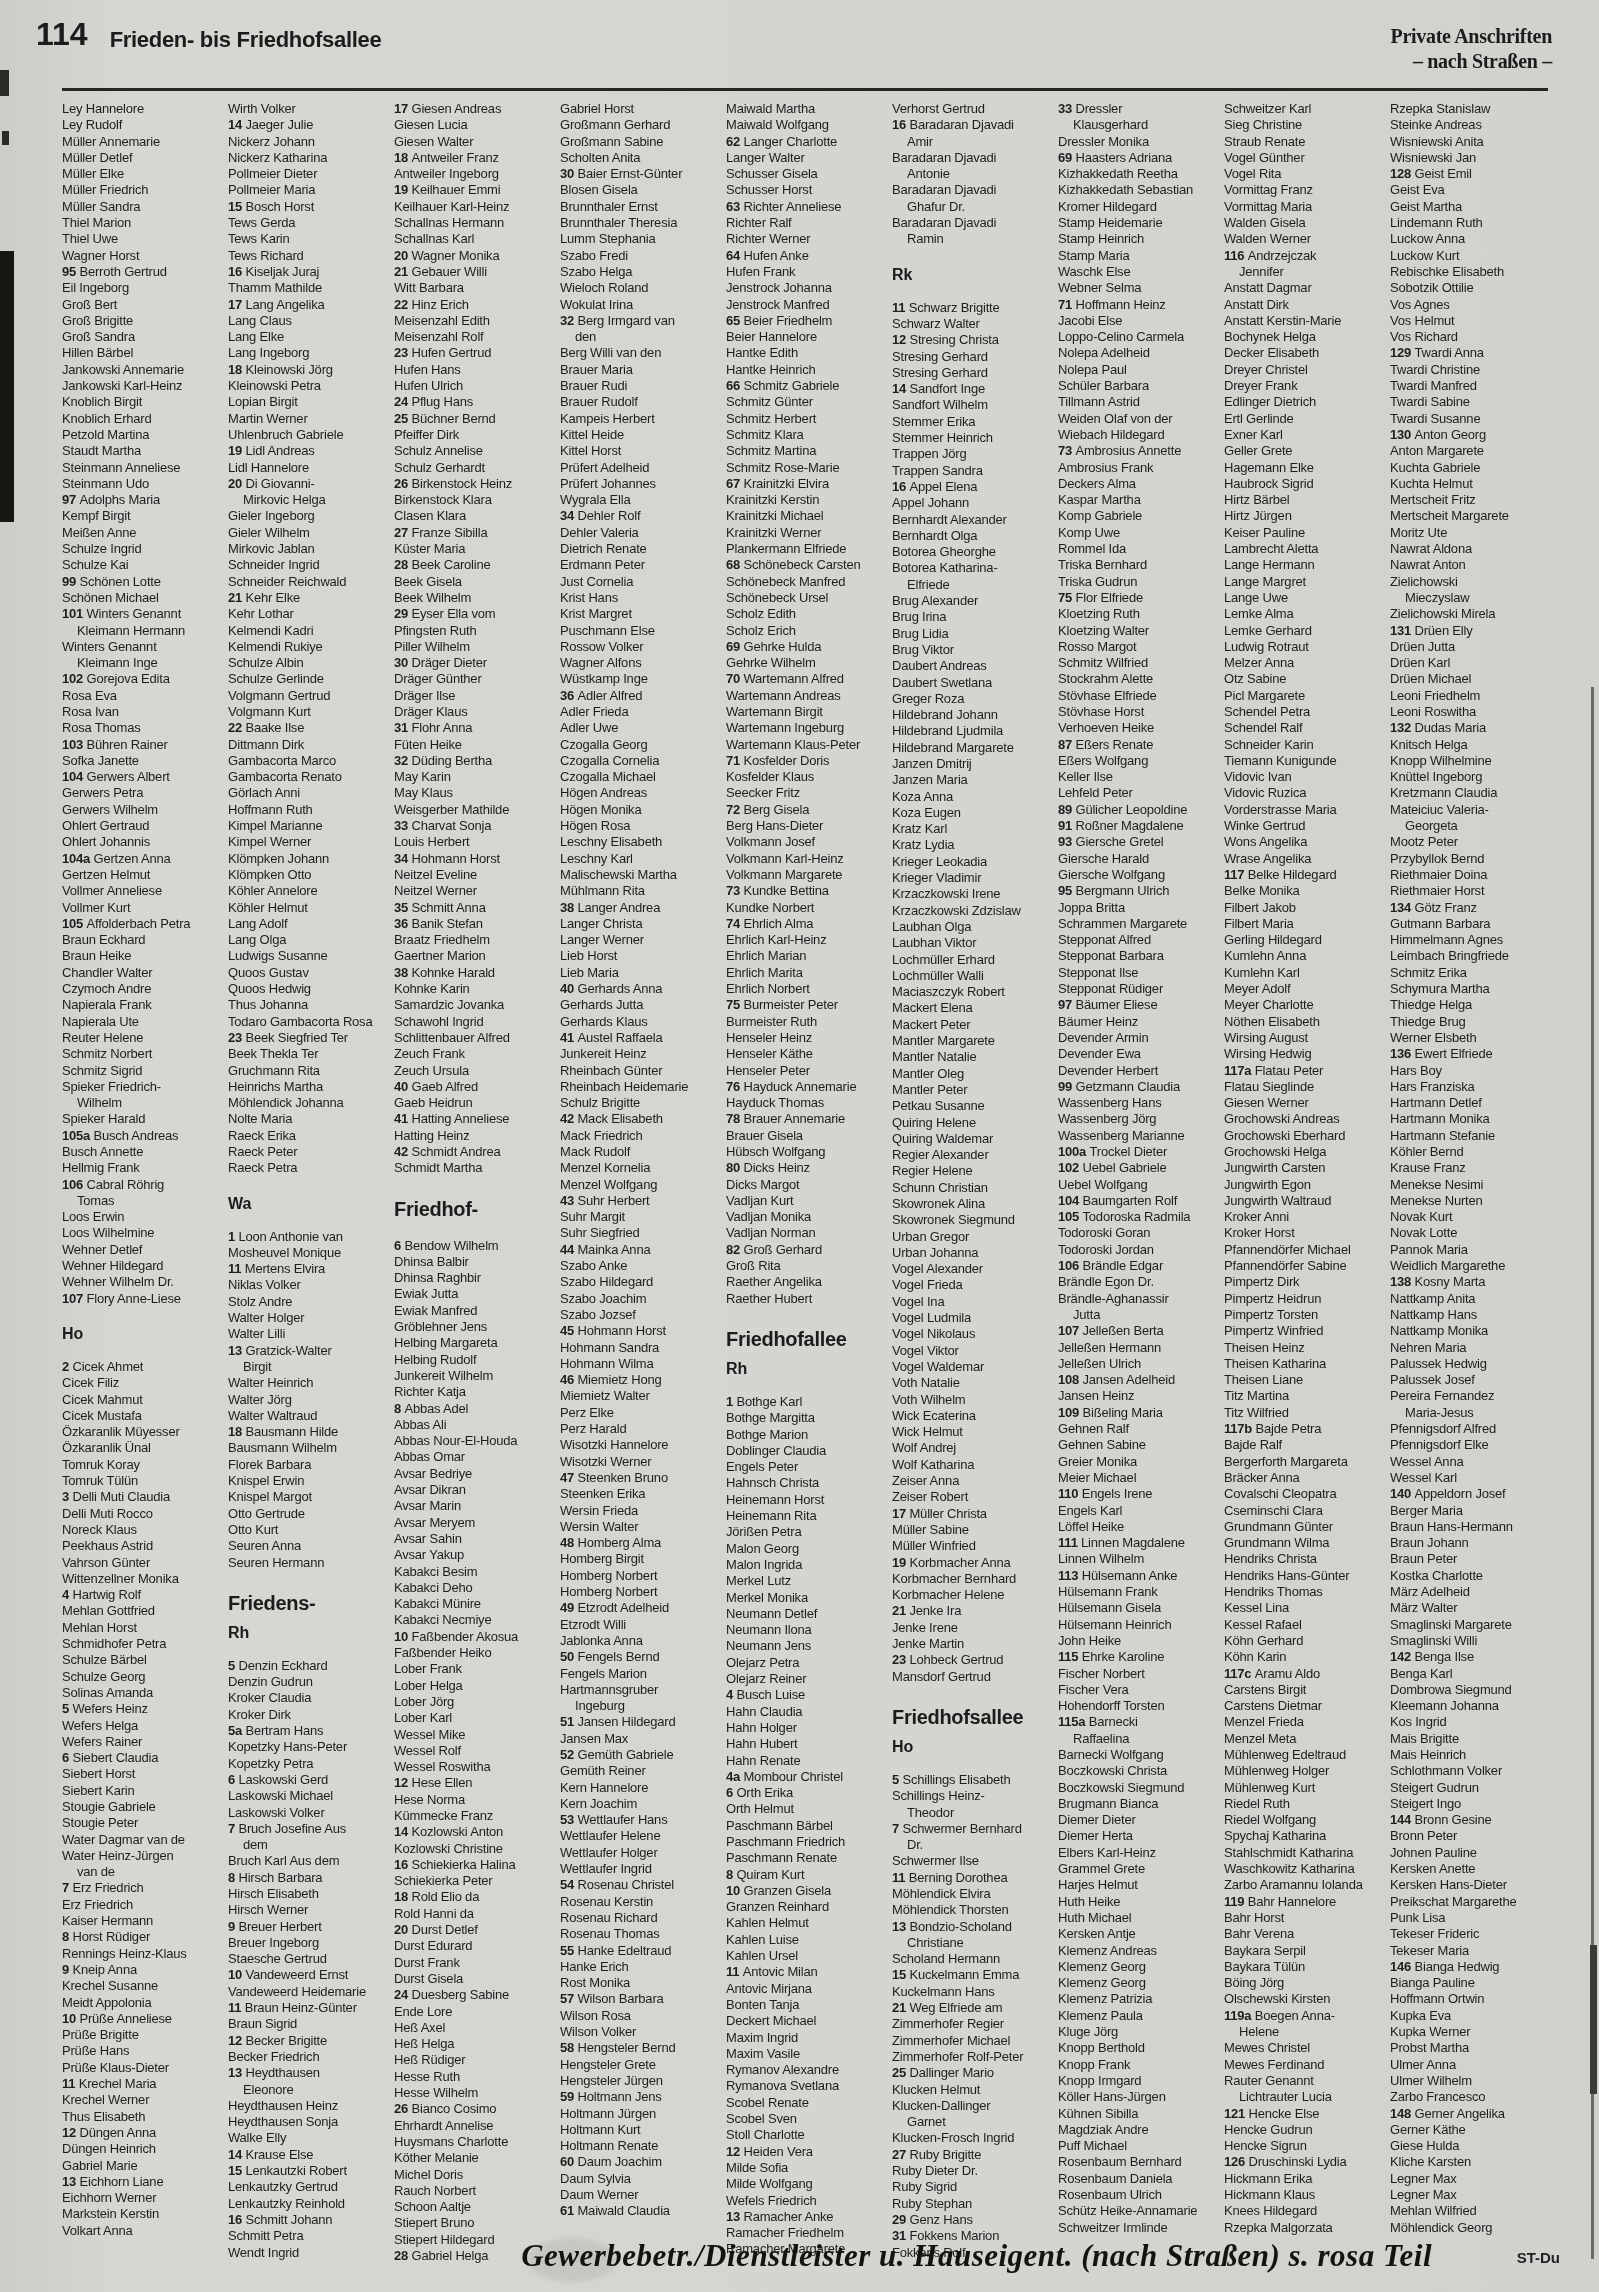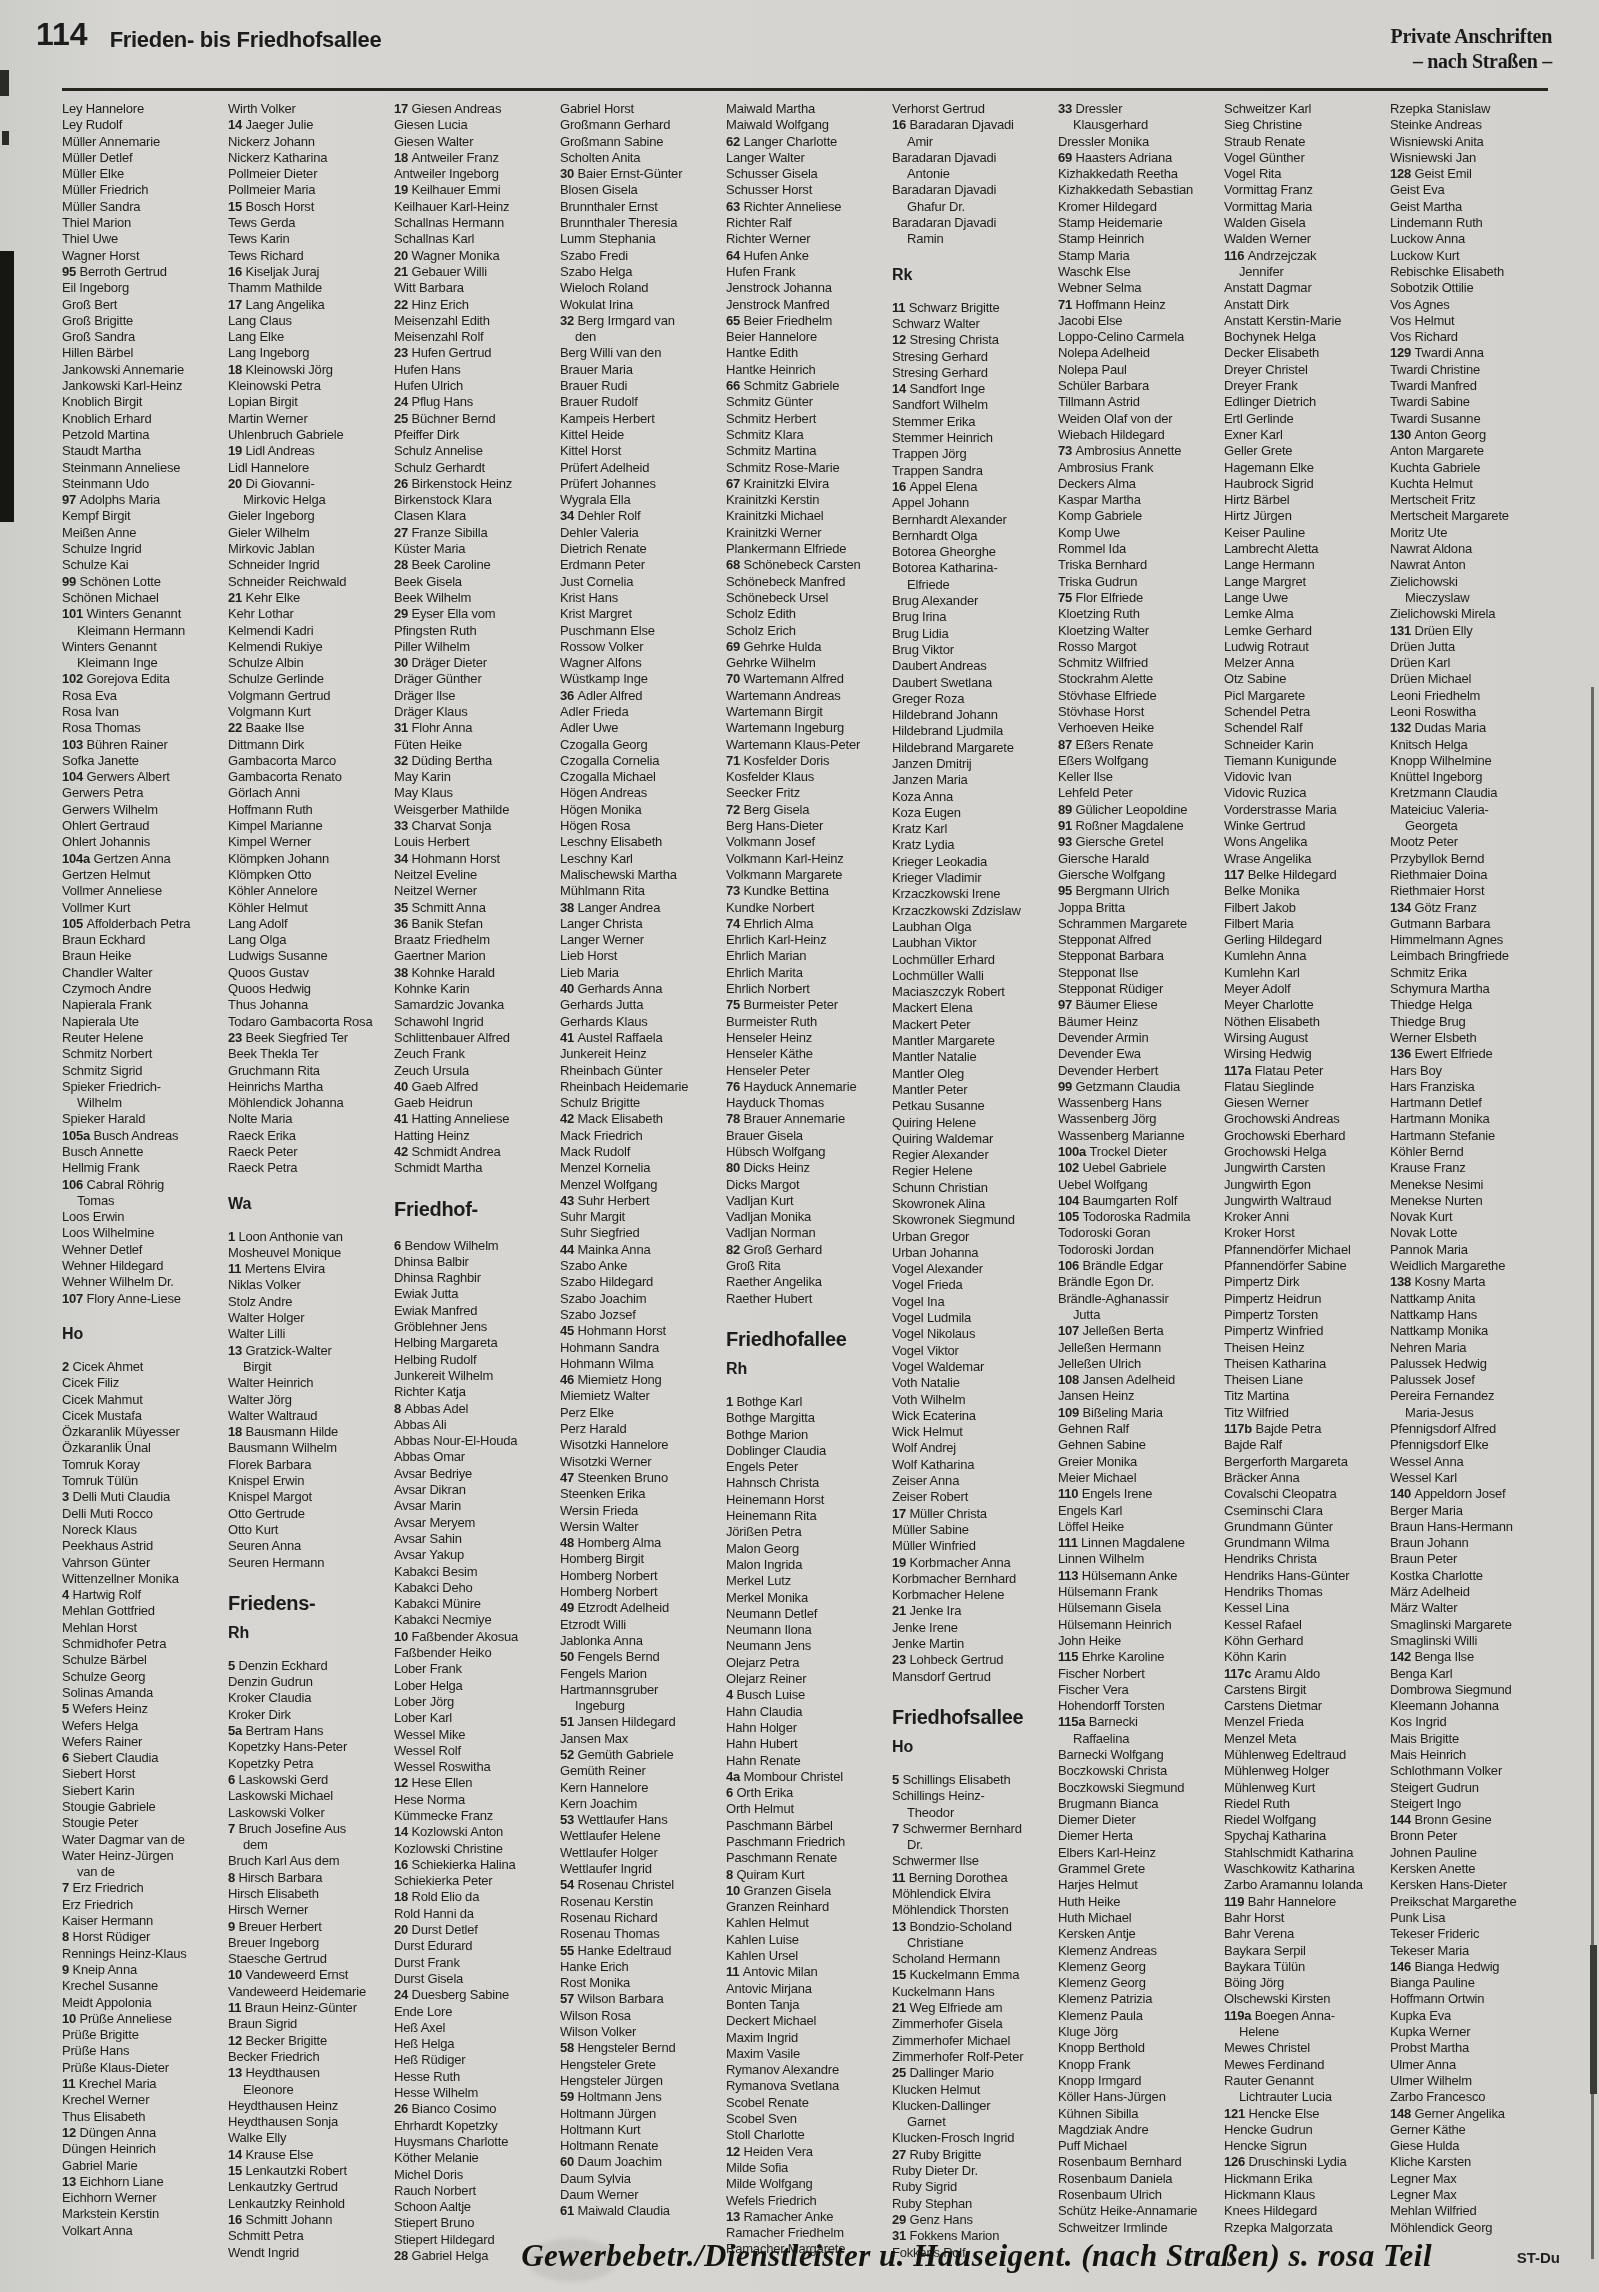--- a/index.html
+++ b/index.html
@@ -442,21 +442,21 @@
         <div class="line">Durst Frank</div>
         <div class="line">Durst Gisela</div>
         <div class="line"><b>24 </b>Duesberg Sabine</div>
         <div class="line">Ende Lore</div>
         <div class="line">Heß Axel</div>
         <div class="line">Heß Helga</div>
         <div class="line">Heß Rüdiger</div>
         <div class="line">Hesse Ruth</div>
         <div class="line">Hesse Wilhelm</div>
         <div class="line"><b>26 </b>Bianco Cosimo</div>
-        <div class="line">Ehrhardt Kopetzky</div>
+        <div class="line">Ehrhardt Annelise</div>
         <div class="line">Huysmans Charlotte</div>
         <div class="line">Köther Melanie</div>
         <div class="line">Michel Doris</div>
         <div class="line">Rauch Norbert</div>
         <div class="line">Schoon Aaltje</div>
         <div class="line">Stiepert Bruno</div>
         <div class="line">Stiepert Hildegard</div>
         <div class="line"><b>28 </b>Gabriel Helga</div>
       </div>
       <div class="col">
@@ -834,21 +834,21 @@
         <div class="line">Schwermer Ilse</div>
         <div class="line"><b>11 </b>Berning Dorothea</div>
         <div class="line">Möhlendick Elvira</div>
         <div class="line">Möhlendick Thorsten</div>
         <div class="line"><b>13 </b>Bondzio-Scholand</div>
         <div class="line cont">Christiane</div>
         <div class="line">Scholand Hermann</div>
         <div class="line"><b>15 </b>Kuckelmann Emma</div>
         <div class="line">Kuckelmann Hans</div>
         <div class="line"><b>21 </b>Weg Elfriede am</div>
-        <div class="line">Zimmerhofer Gisela</div>
+        <div class="line">Zimmerhofer Regier</div>
         <div class="line">Zimmerhofer Michael</div>
         <div class="line">Zimmerhofer Rolf-Peter</div>
         <div class="line"><b>25 </b>Dallinger Mario</div>
         <div class="line">Klucken Helmut</div>
         <div class="line">Klucken-Dallinger</div>
         <div class="line cont">Garnet</div>
         <div class="line">Klucken-Frosch Ingrid</div>
         <div class="line"><b>27 </b>Ruby Brigitte</div>
         <div class="line">Ruby Dieter Dr.</div>
         <div class="line">Ruby Sigrid</div>

